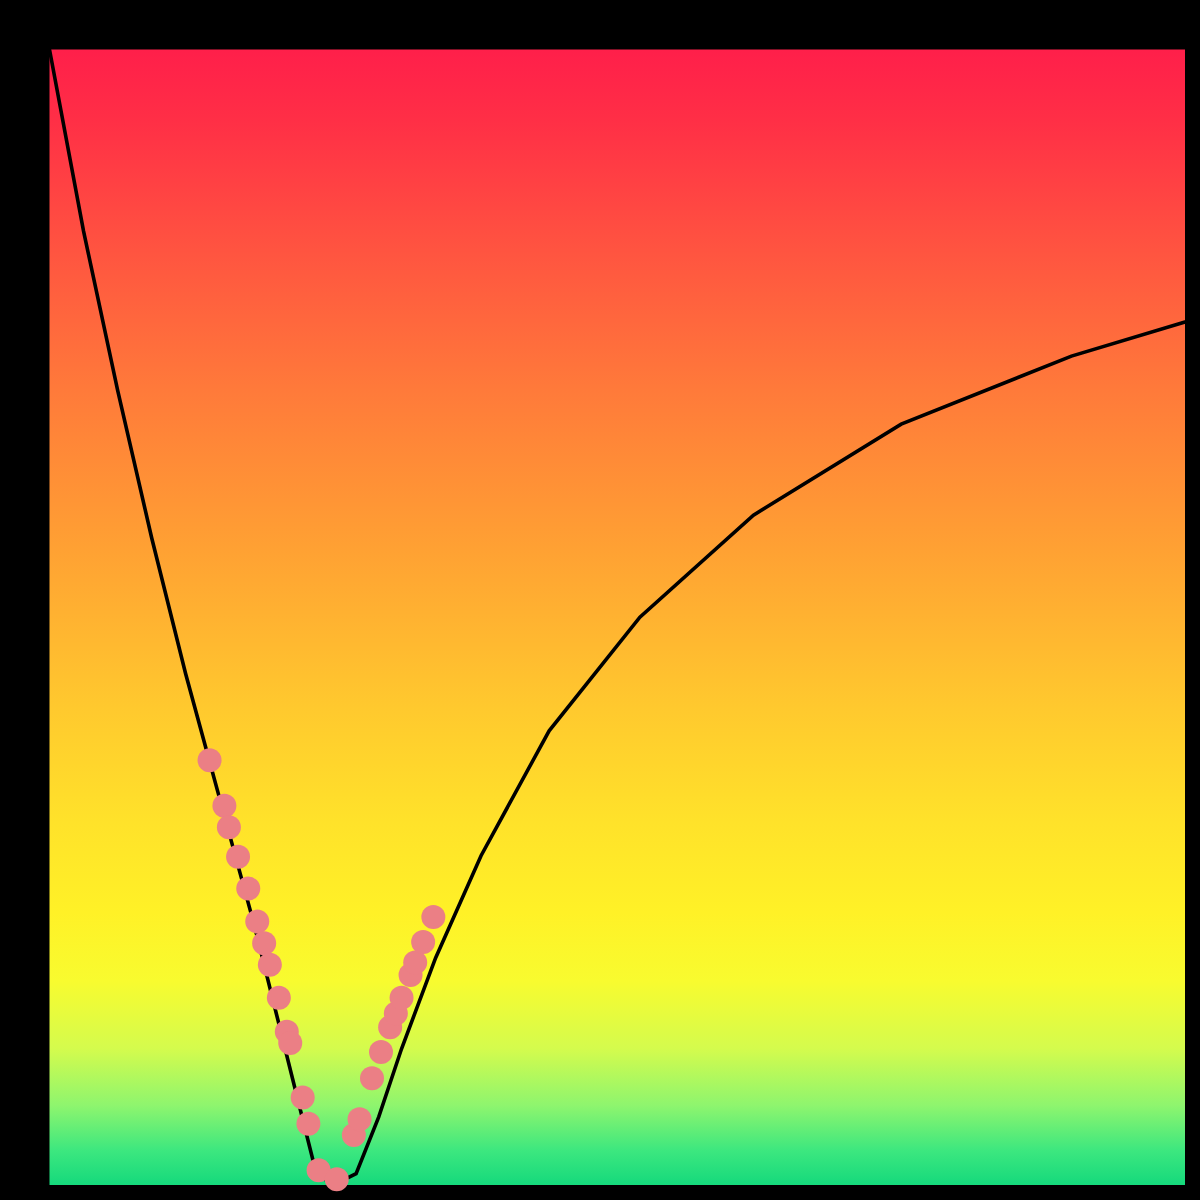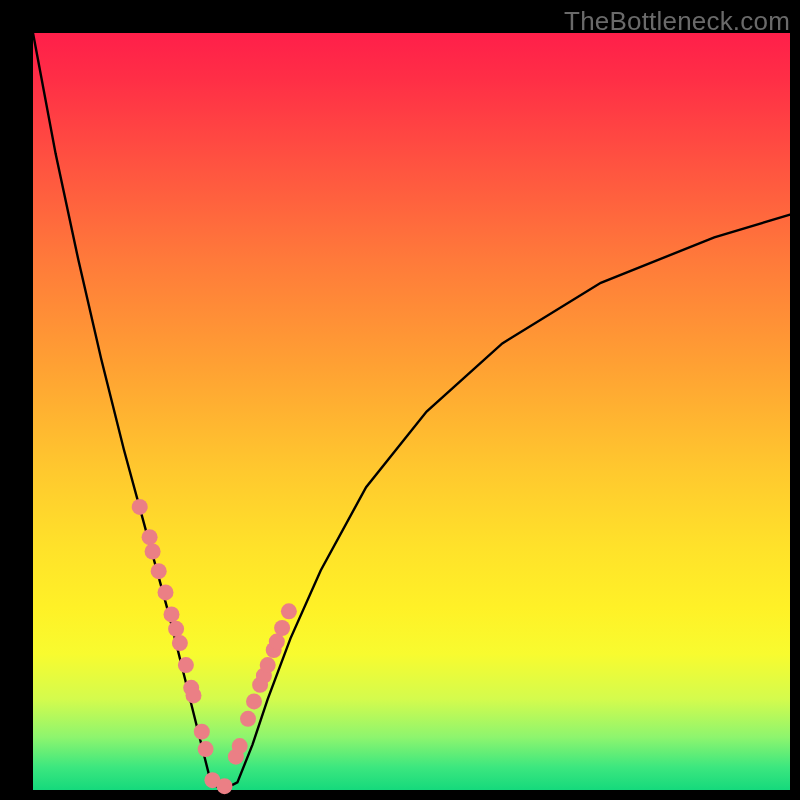--- a/index.html
+++ b/index.html
@@ -63,21 +63,20 @@
     stroke-linecap: round;
   }
   .dot {
     fill: #eb7f85;
   }
 </style>
 </head>
 <body>
 
 <div class="frame">
-  <div class="watermark">TheBottleneck.com</div>
 
   <div class="plot-area">
     <svg class="curve" viewBox="0 0 757 757">
       <path id="curve-path" class="curve-path" d="M0.0 0.0 L22.7 121.1 L45.4 227.1 L68.1 325.5 L90.8 416.3 L113.5 499.6 L136.3 582.9 L151.4 643.5 L166.5 704.0 L177.9 749.4 L189.3 757.0 L204.4 749.4 L219.5 711.6 L234.7 666.2 L257.4 605.6 L287.7 537.5 L333.1 454.2 L393.6 378.5 L469.3 310.4 L567.8 249.8 L681.3 204.4 L757.0 181.7"></path>
       <g id="dots">
           <circle cx="106.7" cy="473.9" r="8" class="dot"></circle>
           <circle cx="116.6" cy="504.2" r="8" class="dot"></circle>
           <circle cx="119.6" cy="518.5" r="8" class="dot"></circle>
           <circle cx="125.7" cy="538.2" r="8" class="dot"></circle>
           <circle cx="132.5" cy="559.4" r="8" class="dot"></circle>

